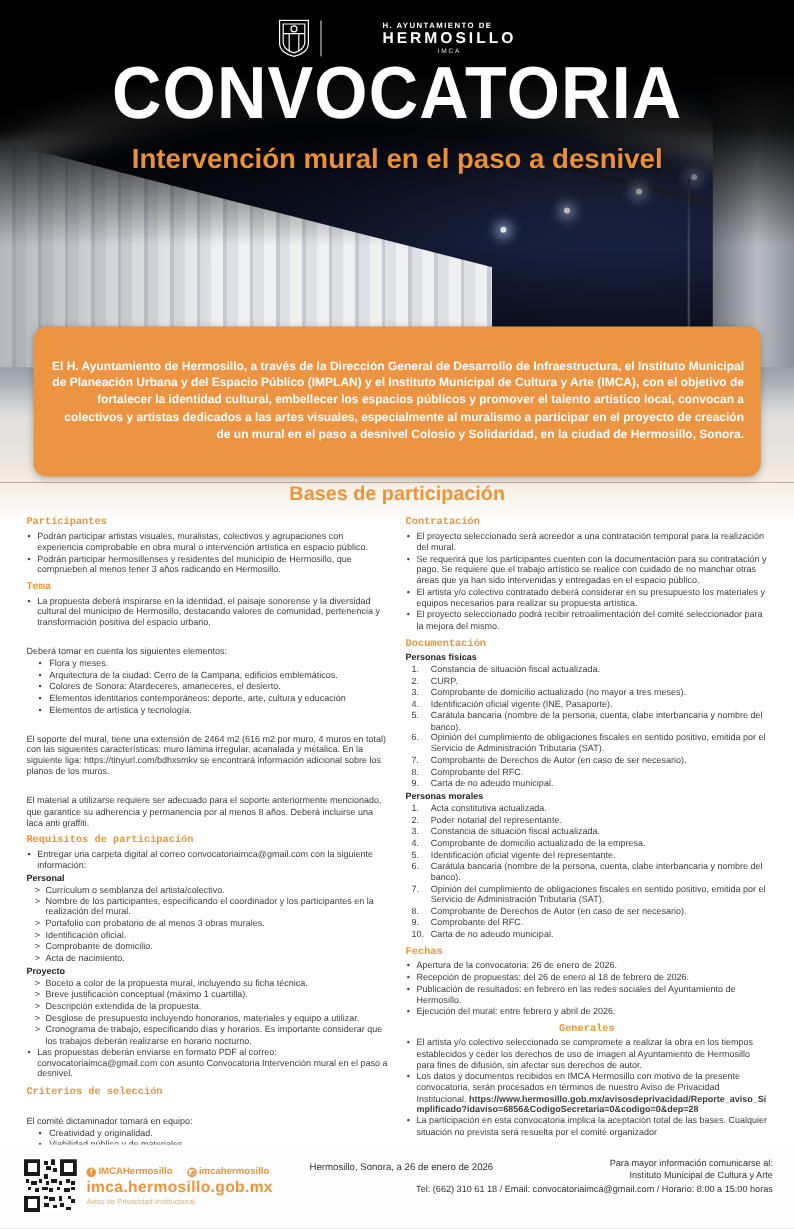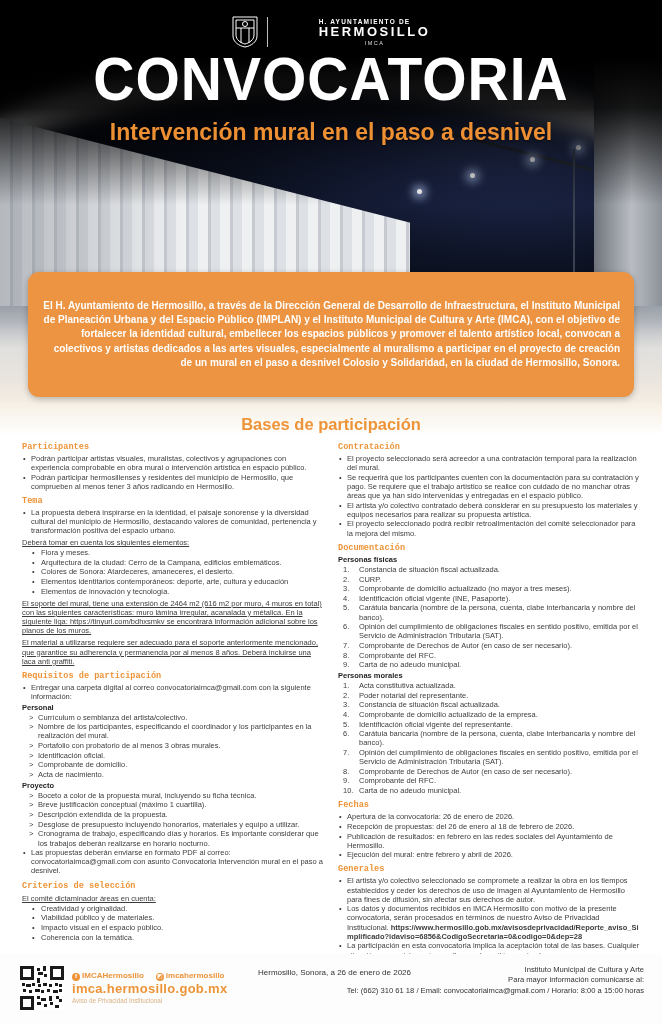--- a/index.html
+++ b/index.html
@@ -42,28 +42,28 @@
       margin-top:2px;line-height:1.0;transform:scaleY(1.08);}
   .subtitle{position:relative;z-index:3;color:#ED8F33;font-weight:800;font-size:23px;margin-top:12px;
       text-shadow:0 1px 2px rgba(0,0,0,.5);}
 
   .intro-box{position:relative;z-index:3;margin:auto 28px 5px;background:#EC9442;border-radius:11px;
       color:#fff;font-weight:bold;font-size:10px;line-height:1.42;text-align:right;padding:27px 14px;
       box-shadow:0 2px 6px rgba(0,0,0,.25);}
 
   
   .content{flex:1 1 auto;overflow:hidden;background:linear-gradient(180deg,#f6eee3 0,#ffffff 34px);
-      padding:12px 22px 0;}
+      padding:0 22px 0;}
   .bases-title{text-align:center;color:#ED9439;font-weight:800;font-size:16.5px;margin:1px 0 4px;}
   .cols{display:flex;gap:14px;}
   .col{flex:1 1 0;color:#3d3d3d;font-size:7.5px;line-height:1.22;}
   .sec{margin-bottom:5px;}
   .sec-h{color:#ED9439;font-weight:800;font-size:8.6px;margin:4px 0 1.5px;font-family:Liberation Mono, monospace;}
   .blk{position:relative;margin:0.5px 0;}
-  .blk.para{margin-top:3px;text-decoration:underline;}
+  .blk.para{margin-top:15px;}
   .blk.bold{font-weight:bold;color:#1e1e1e;margin-top:2px;}
   .blk.bullet{padding-left:9px;}   .blk.bullet>.mk{position:absolute;left:1px;}
   .blk.bullet2{padding-left:19px;} .blk.bullet2>.mk{position:absolute;left:10px;}
   .blk.arrow{padding-left:16px;}   .blk.arrow>.mk{position:absolute;left:7px;}
   .blk.num{padding-left:21px;}     .blk.num>.mk{position:absolute;left:5px;}
   .tx{word-wrap:break-word;overflow-wrap:break-word;}
   .tx b{word-break:break-all;}
 
   
   .footer{flex:0 0 70px;background:#fdfdfd;position:relative;}
@@ -134,21 +134,21 @@
             <div class="blk bullet"><span class="mk">•</span><span class="tx">Podrán participar hermosillenses y residentes del municipio de Hermosillo, que comprueben al menos tener 3 años radicando en Hermosillo.</span></div>
           </section>
           <section class="sec">
             <h3 class="sec-h" style="margin: 4px 0px 1.5px;">Tema</h3>
             <div class="blk bullet"><span class="mk">•</span><span class="tx">La propuesta deberá inspirarse en la identidad, el paisaje sonorense y la diversidad cultural del municipio de Hermosillo, destacando valores de comunidad, pertenencia y transformación positiva del espacio urbano.</span></div>
             <div class="blk para"><span class="tx">Deberá tomar en cuenta los siguientes elementos:</span></div>
             <div class="blk bullet2"><span class="mk">•</span><span class="tx">Flora y meses.</span></div>
             <div class="blk bullet2"><span class="mk">•</span><span class="tx">Arquitectura de la ciudad: Cerro de la Campana, edificios emblemáticos.</span></div>
             <div class="blk bullet2"><span class="mk">•</span><span class="tx">Colores de Sonora: Atardeceres, amaneceres, el desierto.</span></div>
             <div class="blk bullet2"><span class="mk">•</span><span class="tx">Elementos identitarios contemporáneos: deporte, arte, cultura y educación</span></div>
-            <div class="blk bullet2"><span class="mk">•</span><span class="tx">Elementos de innovación y tecnología.</span></div>
+            <div class="blk bullet2"><span class="mk">•</span><span class="tx">Elementos de artística y tecnología.</span></div>
             <div class="blk para"><span class="tx">El soporte del mural, tiene una extensión de 2464 m2 (616 m2 por muro, 4 muros en total) con las siguientes características: muro lámina irregular, acanalada y métalica. En la siguiente liga: https://tinyurl.com/bdhxsmkv se encontrará información adicional sobre los planos de los muros.</span></div>
             <div class="blk para"><span class="tx">El material a utilizarse requiere ser adecuado para el soporte anteriormente mencionado, que garantice su adherencia y permanencia por al menos 8 años. Deberá incluirse una laca anti graffiti.</span></div>
           </section>
           <section class="sec">
             <h3 class="sec-h" style="margin: 4px 0px 1.5px;">Requisitos de participación</h3>
             <div class="blk bullet"><span class="mk">•</span><span class="tx">Entregar una carpeta digital al correo convocatoriaimca@gmail.com con la siguiente información:</span></div>
             <div class="blk bold"><span class="tx">Personal</span></div>
             <div class="blk arrow"><span class="mk">&gt;</span><span class="tx">Currículum o semblanza del artista/colectivo.</span></div>
             <div class="blk arrow"><span class="mk">&gt;</span><span class="tx">Nombre de los participantes, especificando el coordinador y los participantes en la realización del mural.</span></div>
             <div class="blk arrow"><span class="mk">&gt;</span><span class="tx">Portafolio con probatorio de al menos 3 obras murales.</span></div>
@@ -158,21 +158,21 @@
             <div class="blk bold"><span class="tx">Proyecto</span></div>
             <div class="blk arrow"><span class="mk">&gt;</span><span class="tx">Boceto a color de la propuesta mural, incluyendo su ficha técnica.</span></div>
             <div class="blk arrow"><span class="mk">&gt;</span><span class="tx">Breve justificación conceptual (máximo 1 cuartilla).</span></div>
             <div class="blk arrow"><span class="mk">&gt;</span><span class="tx">Descripción extendida de la propuesta.</span></div>
             <div class="blk arrow"><span class="mk">&gt;</span><span class="tx">Desglose de presupuesto incluyendo honorarios, materiales y equipo a utilizar.</span></div>
             <div class="blk arrow"><span class="mk">&gt;</span><span class="tx">Cronograma de trabajo, especificando días y horarios. Es importante considerar que los trabajos deberán realizarse en horario nocturno.</span></div>
             <div class="blk bullet"><span class="mk">•</span><span class="tx">Las propuestas deberán enviarse en formato PDF al correo: convocatoriaimca@gmail.com con asunto Convocatoria Intervención mural en el paso a desnivel.</span></div>
           </section>
           <section class="sec">
             <h3 class="sec-h" style="margin: 4px 0px 1.5px;">Criterios de selección</h3>
-            <div class="blk para"><span class="tx">El comité dictaminador áreas en cuenta:</span></div>
+            <div class="blk para"><span class="tx">El comité dictaminador tomará en equipo:</span></div>
             <div class="blk bullet2"><span class="mk">•</span><span class="tx">Creatividad y originalidad.</span></div>
             <div class="blk bullet2"><span class="mk">•</span><span class="tx">Viabilidad público y de materiales.</span></div>
             <div class="blk bullet2"><span class="mk">•</span><span class="tx">Impacto visual en el espacio público.</span></div>
             <div class="blk bullet2"><span class="mk">•</span><span class="tx">Coherencia con la temática.</span></div>
           </section>
         </div>
       <div class="col">
           <section class="sec">
             <h3 class="sec-h" style="margin: 4px 0px 1.5px;">Contratación</h3>
             <div class="blk bullet"><span class="mk">•</span><span class="tx">El proyecto seleccionado será acreedor a una contratación temporal para la realización del mural.</span></div>
@@ -205,21 +205,21 @@
             <div class="blk num"><span class="mk">10.</span><span class="tx">Carta de no adeudo municipal.</span></div>
           </section>
           <section class="sec">
             <h3 class="sec-h" style="margin: 4px 0px 1.5px;">Fechas</h3>
             <div class="blk bullet"><span class="mk">•</span><span class="tx">Apertura de la convocatoria: 26 de enero de 2026.</span></div>
             <div class="blk bullet"><span class="mk">•</span><span class="tx">Recepción de propuestas: del 26 de enero al 18 de febrero de 2026.</span></div>
             <div class="blk bullet"><span class="mk">•</span><span class="tx">Publicación de resultados: en febrero en las redes sociales del Ayuntamiento de Hermosillo.</span></div>
             <div class="blk bullet"><span class="mk">•</span><span class="tx">Ejecución del mural: entre febrero y abril de 2026.</span></div>
           </section>
           <section class="sec">
-            <h3 class="sec-h" style="margin: 4px 0px 1.5px;">Generales</h3>
+            <h3 class="sec-h" style="margin: 4px 0px 1.5px; text-align: center;">Generales</h3>
             <div class="blk bullet"><span class="mk">•</span><span class="tx">El artista y/o colectivo seleccionado se compromete a realizar la obra en los tiempos establecidos y ceder los derechos de uso de imagen al Ayuntamiento de Hermosillo para fines de difusión, sin afectar sus derechos de autor.</span></div>
             <div class="blk bullet"><span class="mk">•</span><span class="tx">Los datos y documentos recibidos en IMCA Hermosillo con motivo de la presente convocatoria, serán procesados en términos de nuestro Aviso de Privacidad Institucional.<b> https://www.hermosillo.gob.mx/avisosdeprivacidad/Reporte_aviso_Simplificado?idaviso=6856&amp;CodigoSecretaria=0&amp;codigo=0&amp;dep=28</b></span></div>
             <div class="blk bullet"><span class="mk">•</span><span class="tx">La participación en esta convocatoria implica la aceptación total de las bases. Cualquier situación no prevista será resuelta por el comité organizador</span></div>
           </section>
         </div>
     </div>
   </div>
 
   <div class="footer">
     <div class="f-left">
@@ -266,19 +266,19 @@
         <div class="handles">
           <span><span class="hico">f</span><span>IMCAHermosillo</span></span>
           <span><span class="hico">◩</span><span>imcahermosillo</span></span>
         </div>
         <div class="site">imca.hermosillo.gob.mx</div>
         <div class="privacy">Aviso de Privacidad Institucional</div>
       </span>
     </div>
     <div class="f-date">Hermosillo, Sonora, a 26 de enero de 2026</div>
     <div class="f-right">
+      <div>Para mayor información comunicarse al:</div>
       <div>Instituto Municipal de Cultura y Arte</div>
-      <div>Para mayor información comunicarse al:</div>
       <div>Tel: (662) 310 61 18 / Email: convocatoriaimca@gmail.com / Horario: 8:00 a 15:00 horas</div>
     </div>
   </div>
 
 </div>
 
 </body></html>

